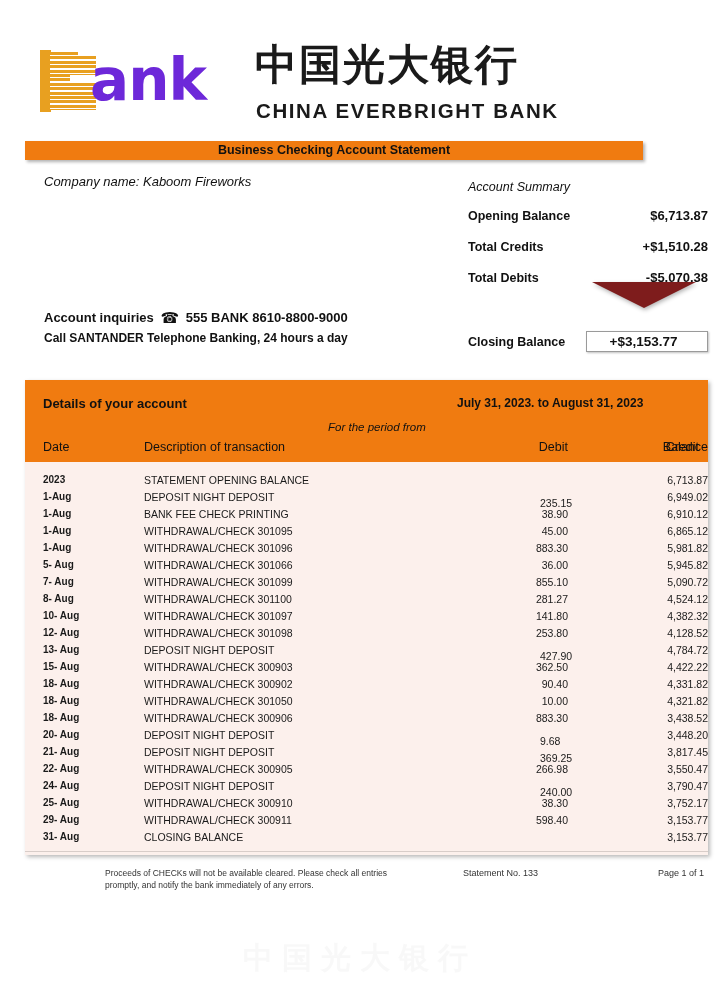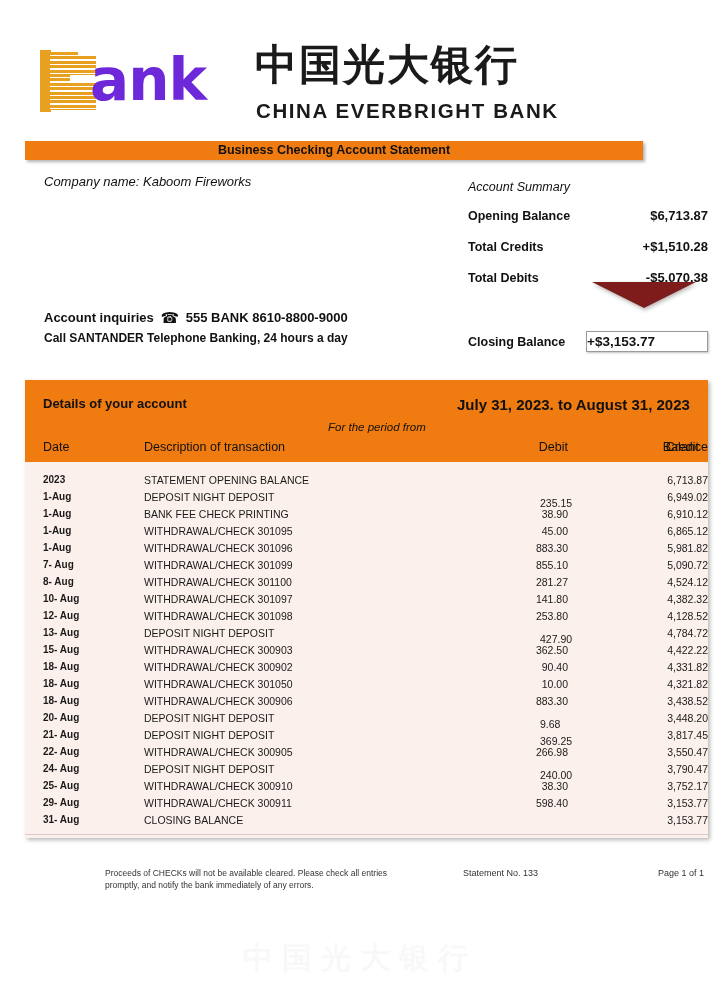--- a/index.html
+++ b/index.html
@@ -162,21 +162,21 @@
     font-size: 12.5px;
     font-weight: bold;
     color: #111;
   }
   .closing-box {
     width: 122px;
     height: 21px;
     border: 1px solid #9a9a9a;
     background: #ffffff;
     box-shadow: 1px 1px 2px rgba(0,0,0,0.25);
-    text-align: left;
+    text-align: center;
     padding-right: 7px;
     box-sizing: border-box;
     font-size: 13.5px;
     font-weight: bold;
     line-height: 20px;
     color: #111;
   }
 
   
   .inquiries {
@@ -225,21 +225,21 @@
     position: absolute;
     left: 303px; top: 17px;
     font-size: 11.5px;
     font-style: italic;
     color: #111;
     margin-top: 24px;
   }
   .panel-period-value {
     position: absolute;
     left: 432px; top: 16px;
-    font-size: 15px;
+    font-size: 12px;
     font-weight: bold;
     color: #111;
   }
   .col-head {
     position: absolute;
     top: 60px;
     font-size: 12.5px;
     color: #111;
   }
   .ch-date    { left: 18px; }
@@ -425,20 +425,27 @@
         <span class="c-balance">6,865.12</span>
       </div>
       <div class="txn-row">
         <span class="c-date">1-Aug</span>
         <span class="c-desc">WITHDRAWAL/CHECK 301096</span>
         <span class="c-debit">883.30</span>
         <span class="c-credit"></span>
         <span class="c-balance">5,981.82</span>
       </div>
       <div class="txn-row">
+        <span class="c-date">5- Aug</span>
+        <span class="c-desc">WITHDRAWAL/CHECK 301066</span>
+        <span class="c-debit">36.00</span>
+        <span class="c-credit"></span>
+        <span class="c-balance">5,945.82</span>
+      </div>
+      <div class="txn-row">
         <span class="c-date">7- Aug</span>
         <span class="c-desc">WITHDRAWAL/CHECK 301099</span>
         <span class="c-debit">855.10</span>
         <span class="c-credit"></span>
         <span class="c-balance">5,090.72</span>
       </div>
       <div class="txn-row">
         <span class="c-date">8- Aug</span>
         <span class="c-desc">WITHDRAWAL/CHECK 301100</span>
         <span class="c-debit">281.27</span>

